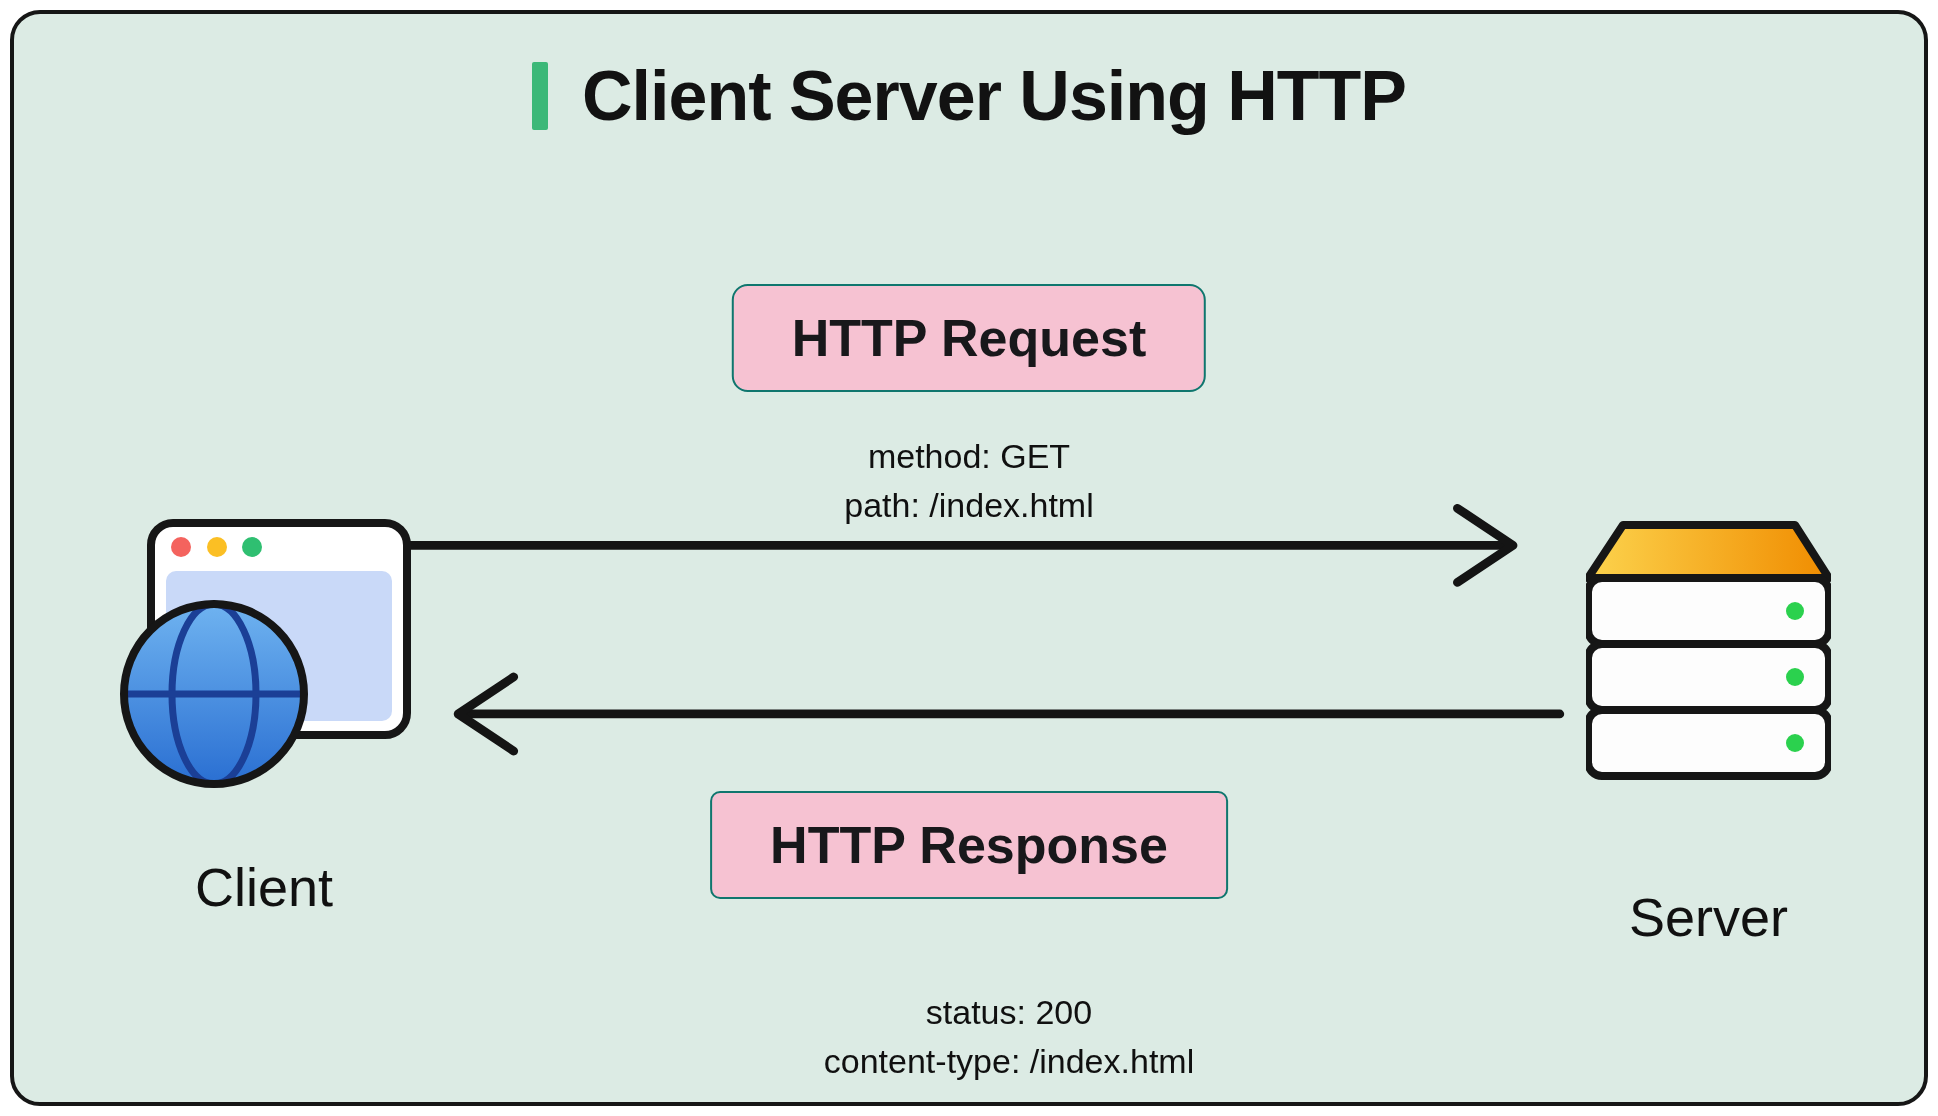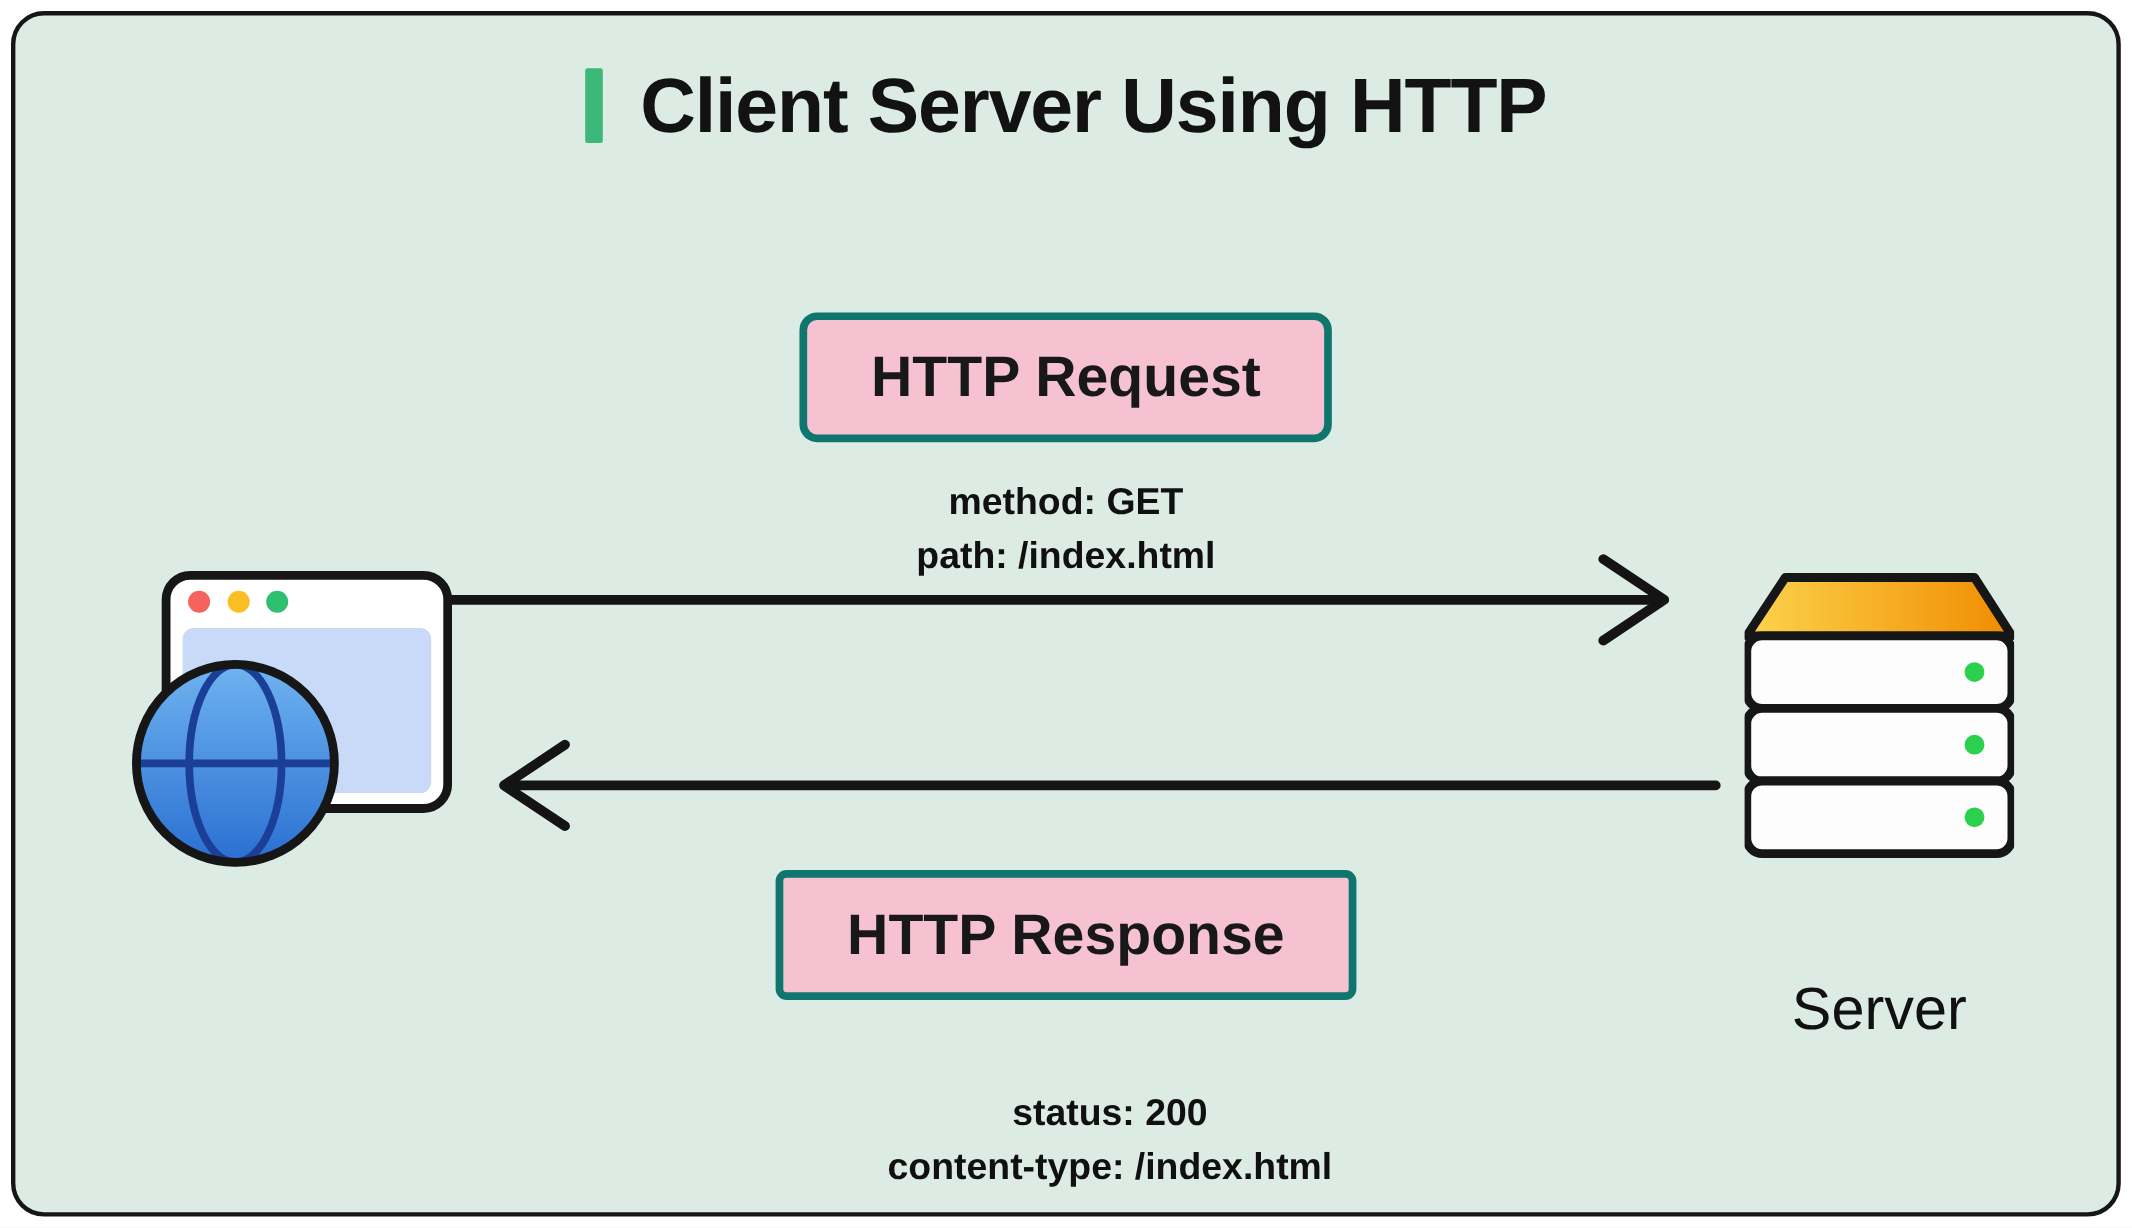--- a/index.html
+++ b/index.html
@@ -33,37 +33,37 @@
     font-size:70px;
     font-weight:800;
     letter-spacing:-1px;
     color:#121212;
     white-space:nowrap;
   }
   .pill{
     position:absolute;
     left:50%;transform:translateX(-50%);
     background:#f6c2d2;
-    border:7px solid #0f766e;
+    border:2px solid #0f766e;
     border-radius:16px;
     padding:22px 58px;
     font-size:52px;font-weight:600;
     color:#18181b;
     white-space:nowrap;
     text-align:center;
   }
   .request-box{top:270px;}
   .response-box{top:777px;border-radius:10px;}
   .meta{
     position:absolute;
     left:50%;transform:translateX(-50%);
     text-align:center;
     font-size:34px;
     line-height:1.45;
-    font-weight:700;
+    font-weight:400;
     color:#101010;
     white-space:nowrap;
   }
   .request-meta{top:418px;}
   .response-meta{top:974px;margin-left:40px;}
   .arrows{
     position:absolute;inset:0;
     width:100%;height:100%;
     pointer-events:none;
   }
@@ -149,16 +149,17 @@
       </defs>
       <path d="M37,6 L209,6 L243,59 L2,59 Z" fill="url(#serverTopGrad)" stroke="#161616" stroke-width="8" stroke-linejoin="round"></path>
       <rect x="2" y="59" width="241" height="66" rx="14" fill="#fdfdfd" stroke="#161616" stroke-width="8"></rect>
       <rect x="2" y="125" width="241" height="66" rx="14" fill="#fdfdfd" stroke="#161616" stroke-width="8"></rect>
       <rect x="2" y="191" width="241" height="66" rx="14" fill="#fdfdfd" stroke="#161616" stroke-width="8"></rect>
       <circle cx="209" cy="92" r="9" fill="#2bd14e"></circle>
       <circle cx="209" cy="158" r="9" fill="#2bd14e"></circle>
       <circle cx="209" cy="224" r="9" fill="#2bd14e"></circle>
     </svg>
 
+    <div class="endpoint-label client-label">Client</div>
     <div class="endpoint-label server-label">Server</div>
 
   </div>
 </div>
 
 </body></html>

